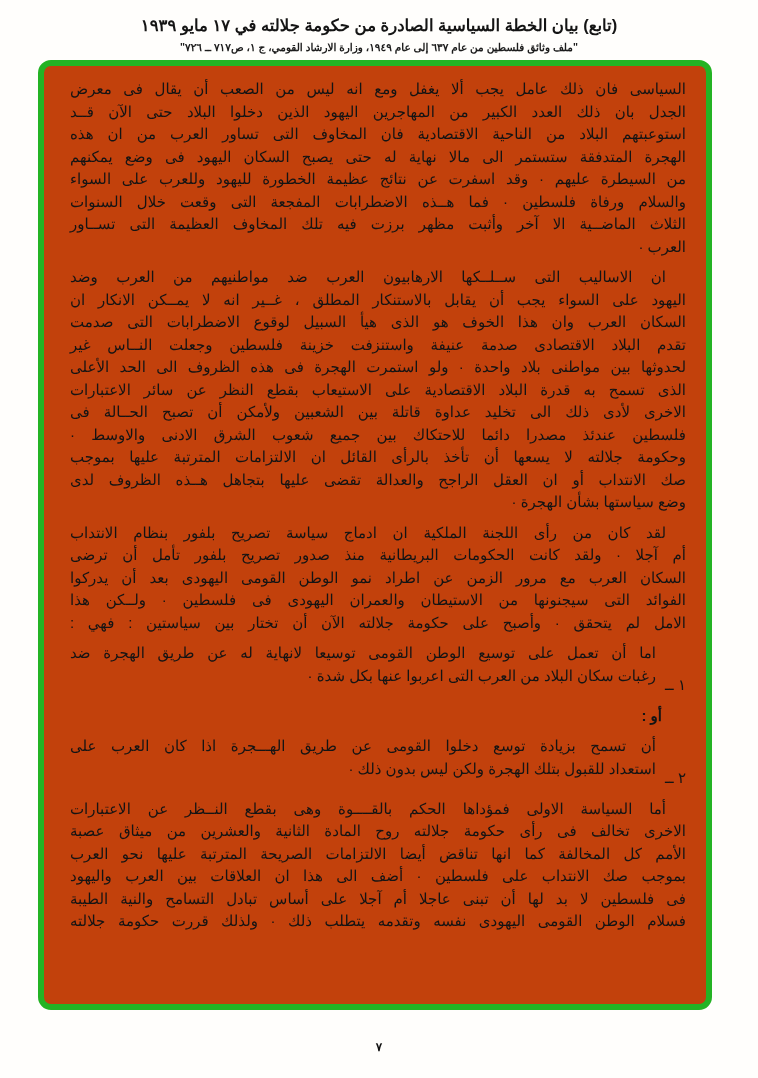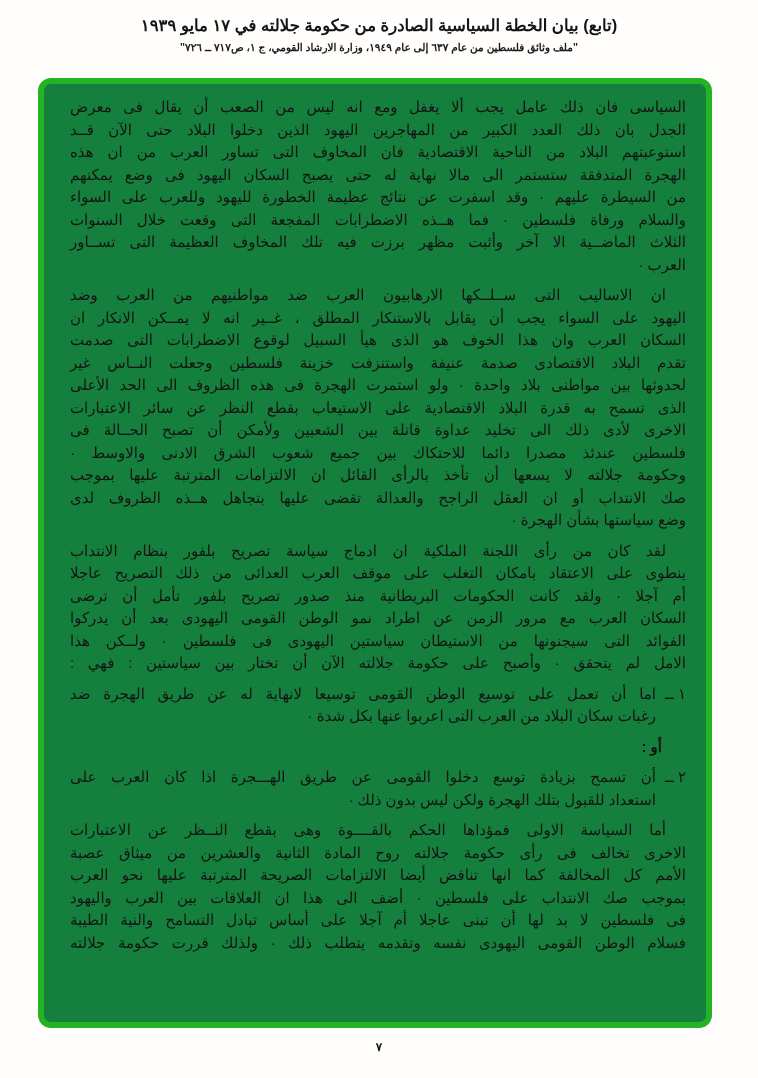--- a/index.html
+++ b/index.html
@@ -28,27 +28,27 @@
   }
   .doc-source {
     font-size: 10.5px;
     font-weight: 700;
     margin-top: 6px;
     color: #1c1c1c;
   }
   .green-box {
     position: absolute;
     left: 38px;
-    top: 78px;
+    top: 60px;
     width: 674px;
     height: 950px;
     box-sizing: border-box;
     border: 6px solid #24b324;
     border-radius: 13px;
-    background: #15803d;
+    background: #c2410c;
     padding: 12px 20px 6px 26px;
   }
   .doc {
     direction: rtl;
     font-size: 15px;
     line-height: 22.5px;
     text-align: justify;
   }
   .para { margin-bottom: 8px; }
   .para:last-child { margin-bottom: 0; }
@@ -59,20 +59,21 @@
   }
   .line.end { text-align-last: right; }
   .line.indent { padding-right: 20px; margin-top: 8px; }
   .item {
     display: flex;
     margin-bottom: 8px;
   }
   .item-num {
     white-space: nowrap;
     margin-left: 9px;
+    margin-top: 32px;
   }
   .item-lines { flex: 1 1 auto; }
   .or-line {
     font-weight: 700;
     text-align: right;
     padding-right: 24px;
     margin-bottom: 8px;
   }
   .page-num {
     position: absolute;
@@ -115,24 +116,23 @@
           <div class="line">لحدوثها بين مواطنى بلاد واحدة · ولو استمرت الهجرة فى هذه الظروف الى الحد الأعلى</div>
           <div class="line">الذى تسمح به قدرة البلاد الاقتصادية على الاستيعاب بقطع النظر عن سائر الاعتبارات</div>
           <div class="line">الاخرى لأدى ذلك الى تخليد عداوة قاتلة بين الشعبين ولأمكن أن تصبح الحــالة فى</div>
           <div class="line">فلسطين عندئذ مصدرا دائما للاحتكاك بين جميع شعوب الشرق الادنى والاوسط ·</div>
           <div class="line">وحكومة جلالته لا يسعها أن تأخذ بالرأى القائل ان الالتزامات المترتبة عليها بموجب</div>
           <div class="line">صك الانتداب أو ان العقل الراجح والعدالة تقضى عليها بتجاهل هــذه الظروف لدى</div>
           <div class="line end">وضع سياستها بشأن الهجرة ·</div>
         </div>
         <div class="para">
           <div class="line indent">لقد كان من رأى اللجنة الملكية ان ادماج سياسة تصريح بلفور بنظام الانتداب</div>
-          <div class="line">ينطوى على الاعتقاد بامكان التغلب على موقف العرب العدائى من ذلك التصريح عاجلا</div>
           <div class="line">أم آجلا · ولقد كانت الحكومات البريطانية منذ صدور تصريح بلفور تأمل أن ترضى</div>
           <div class="line">السكان العرب مع مرور الزمن عن اطراد نمو الوطن القومى اليهودى بعد أن يدركوا</div>
-          <div class="line">الفوائد التى سيجنونها من الاستيطان سياستين اليهودى فى فلسطين · ولــكن هذا</div>
+          <div class="line">الفوائد التى سيجنونها من الاستيطان والعمران اليهودى فى فلسطين · ولــكن هذا</div>
           <div class="line">الامل لم يتحقق · وأصبح على حكومة جلالته الآن أن تختار بين سياستين : فهي :</div>
         </div>
         <div class="item">
           <span class="item-num">١ ــ</span>
           <div class="item-lines">
             <div class="line">اما أن تعمل على توسيع الوطن القومى توسيعا لانهاية له عن طريق الهجرة ضد</div>
             <div class="line end">رغبات سكان البلاد من العرب التى اعربوا عنها بكل شدة ·</div>
           </div>
         </div>
         <div class="or-line">أو :</div>

